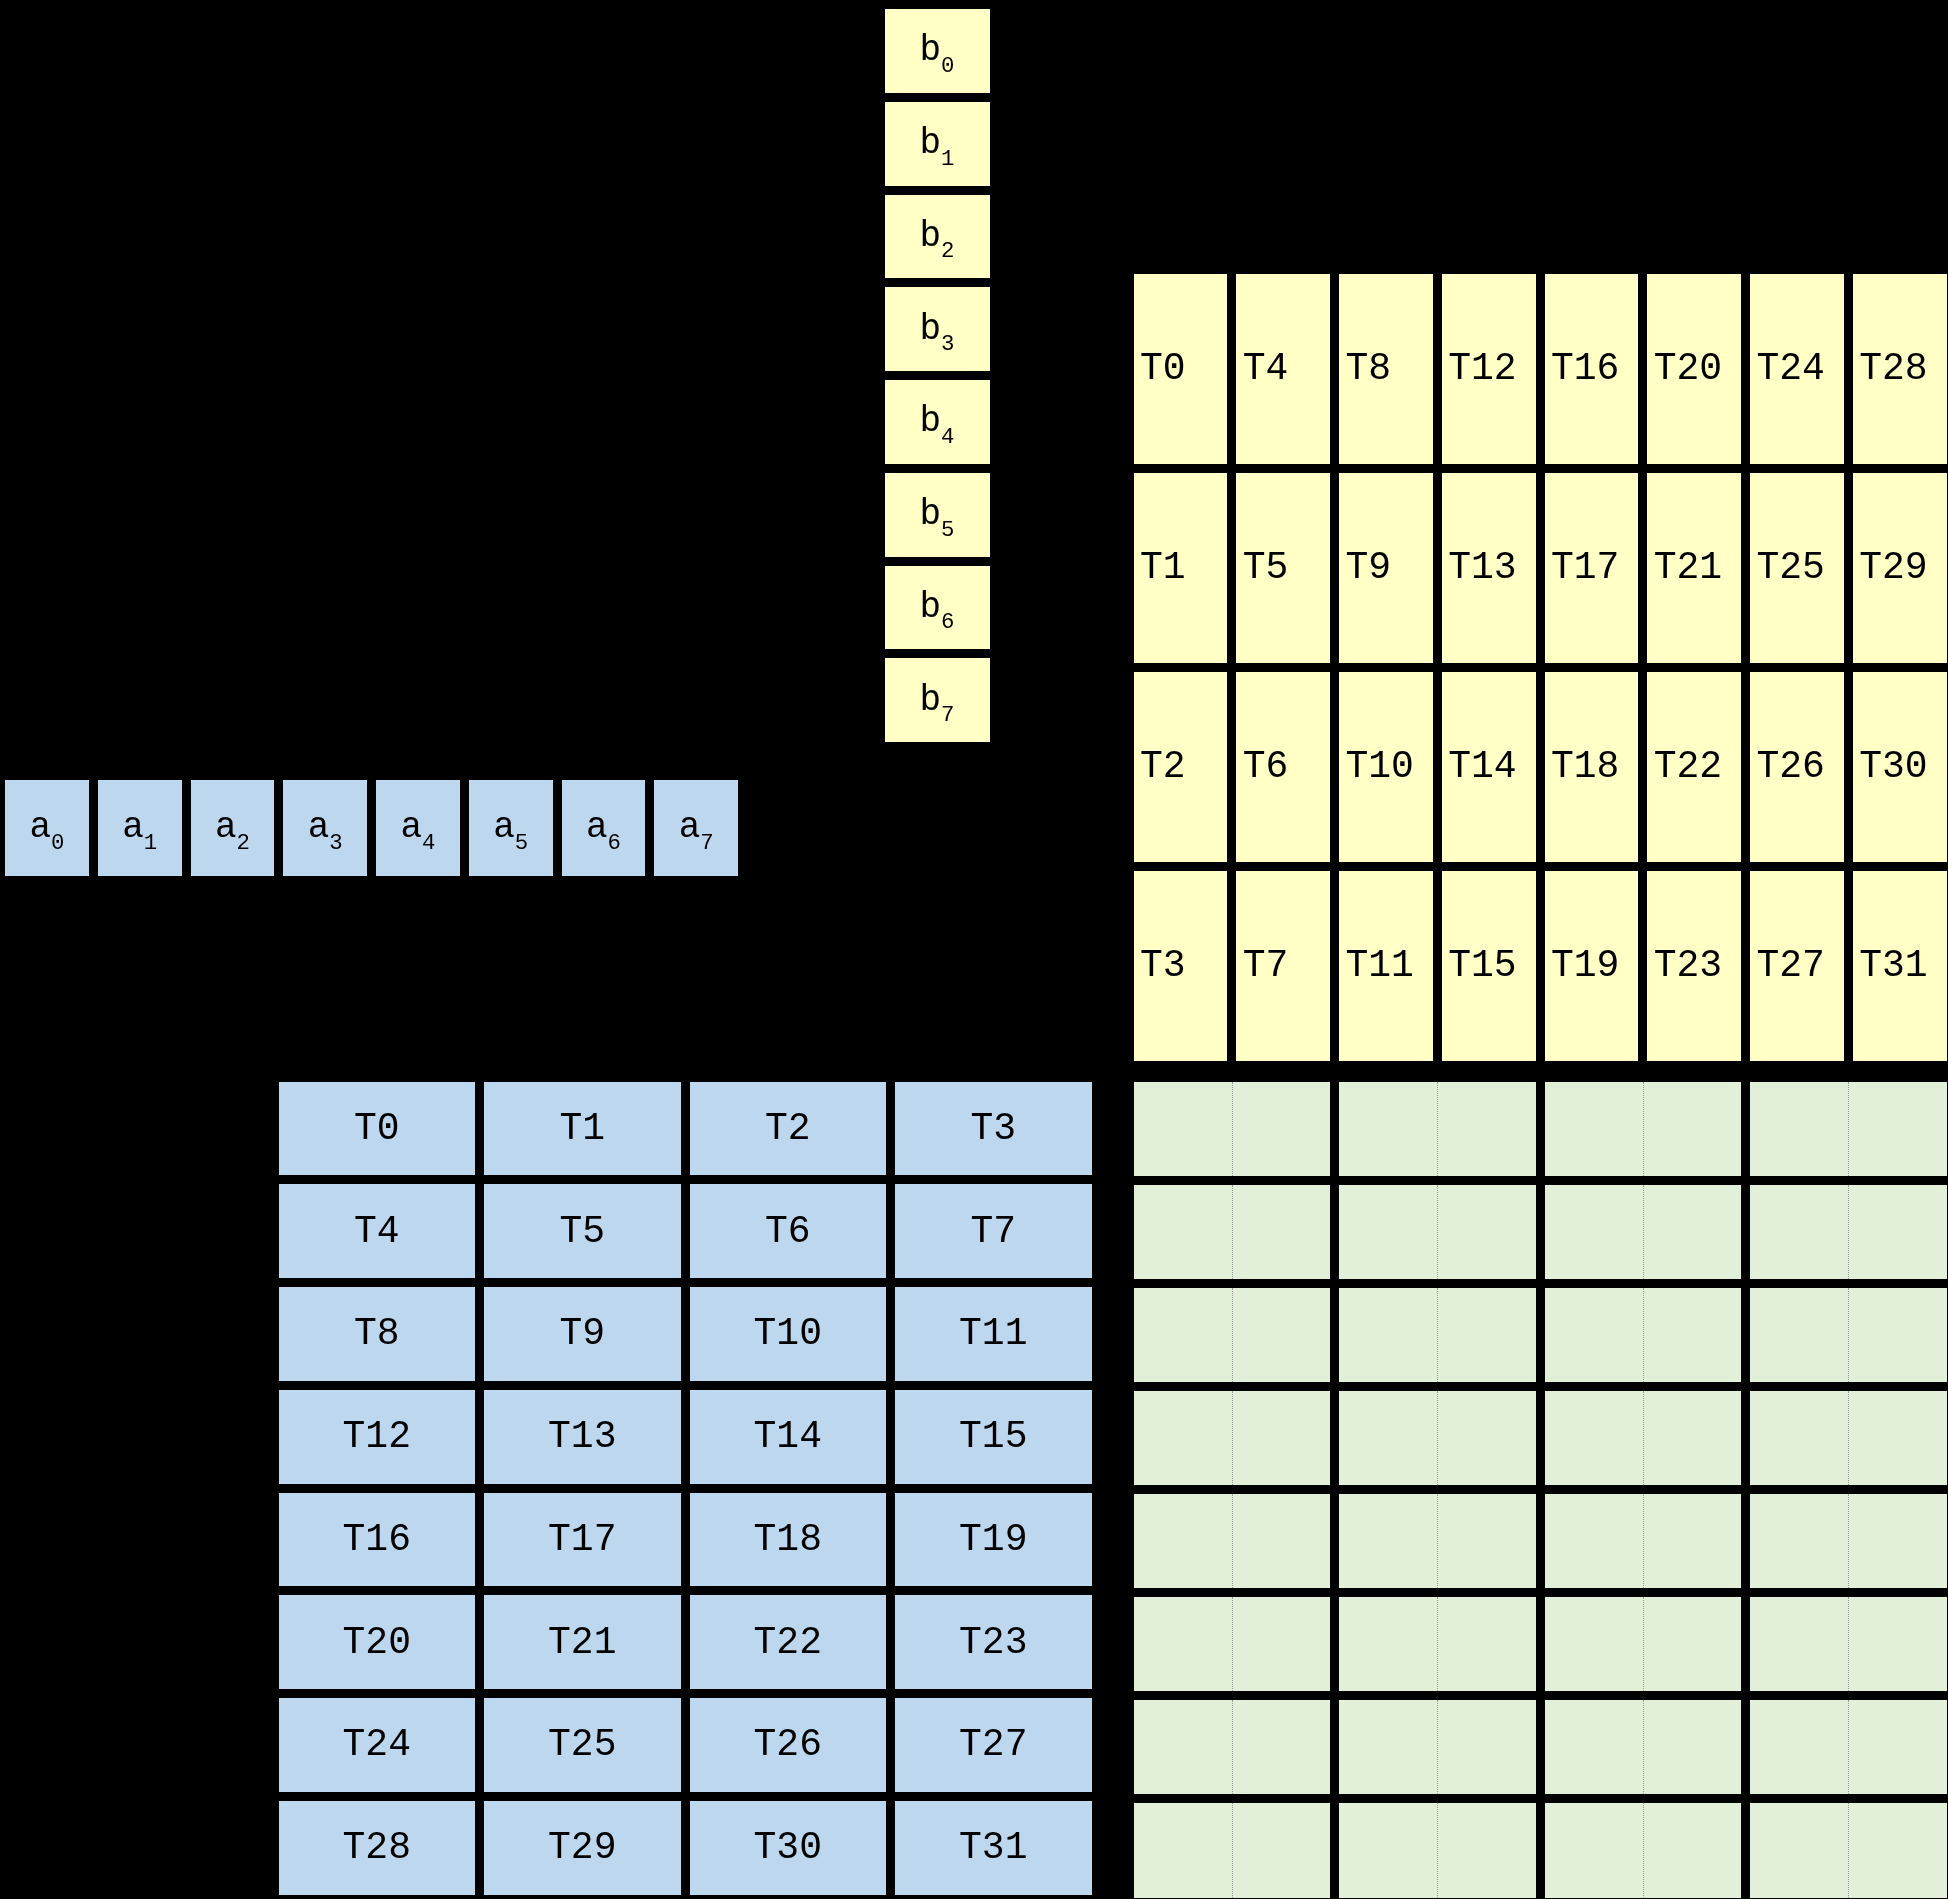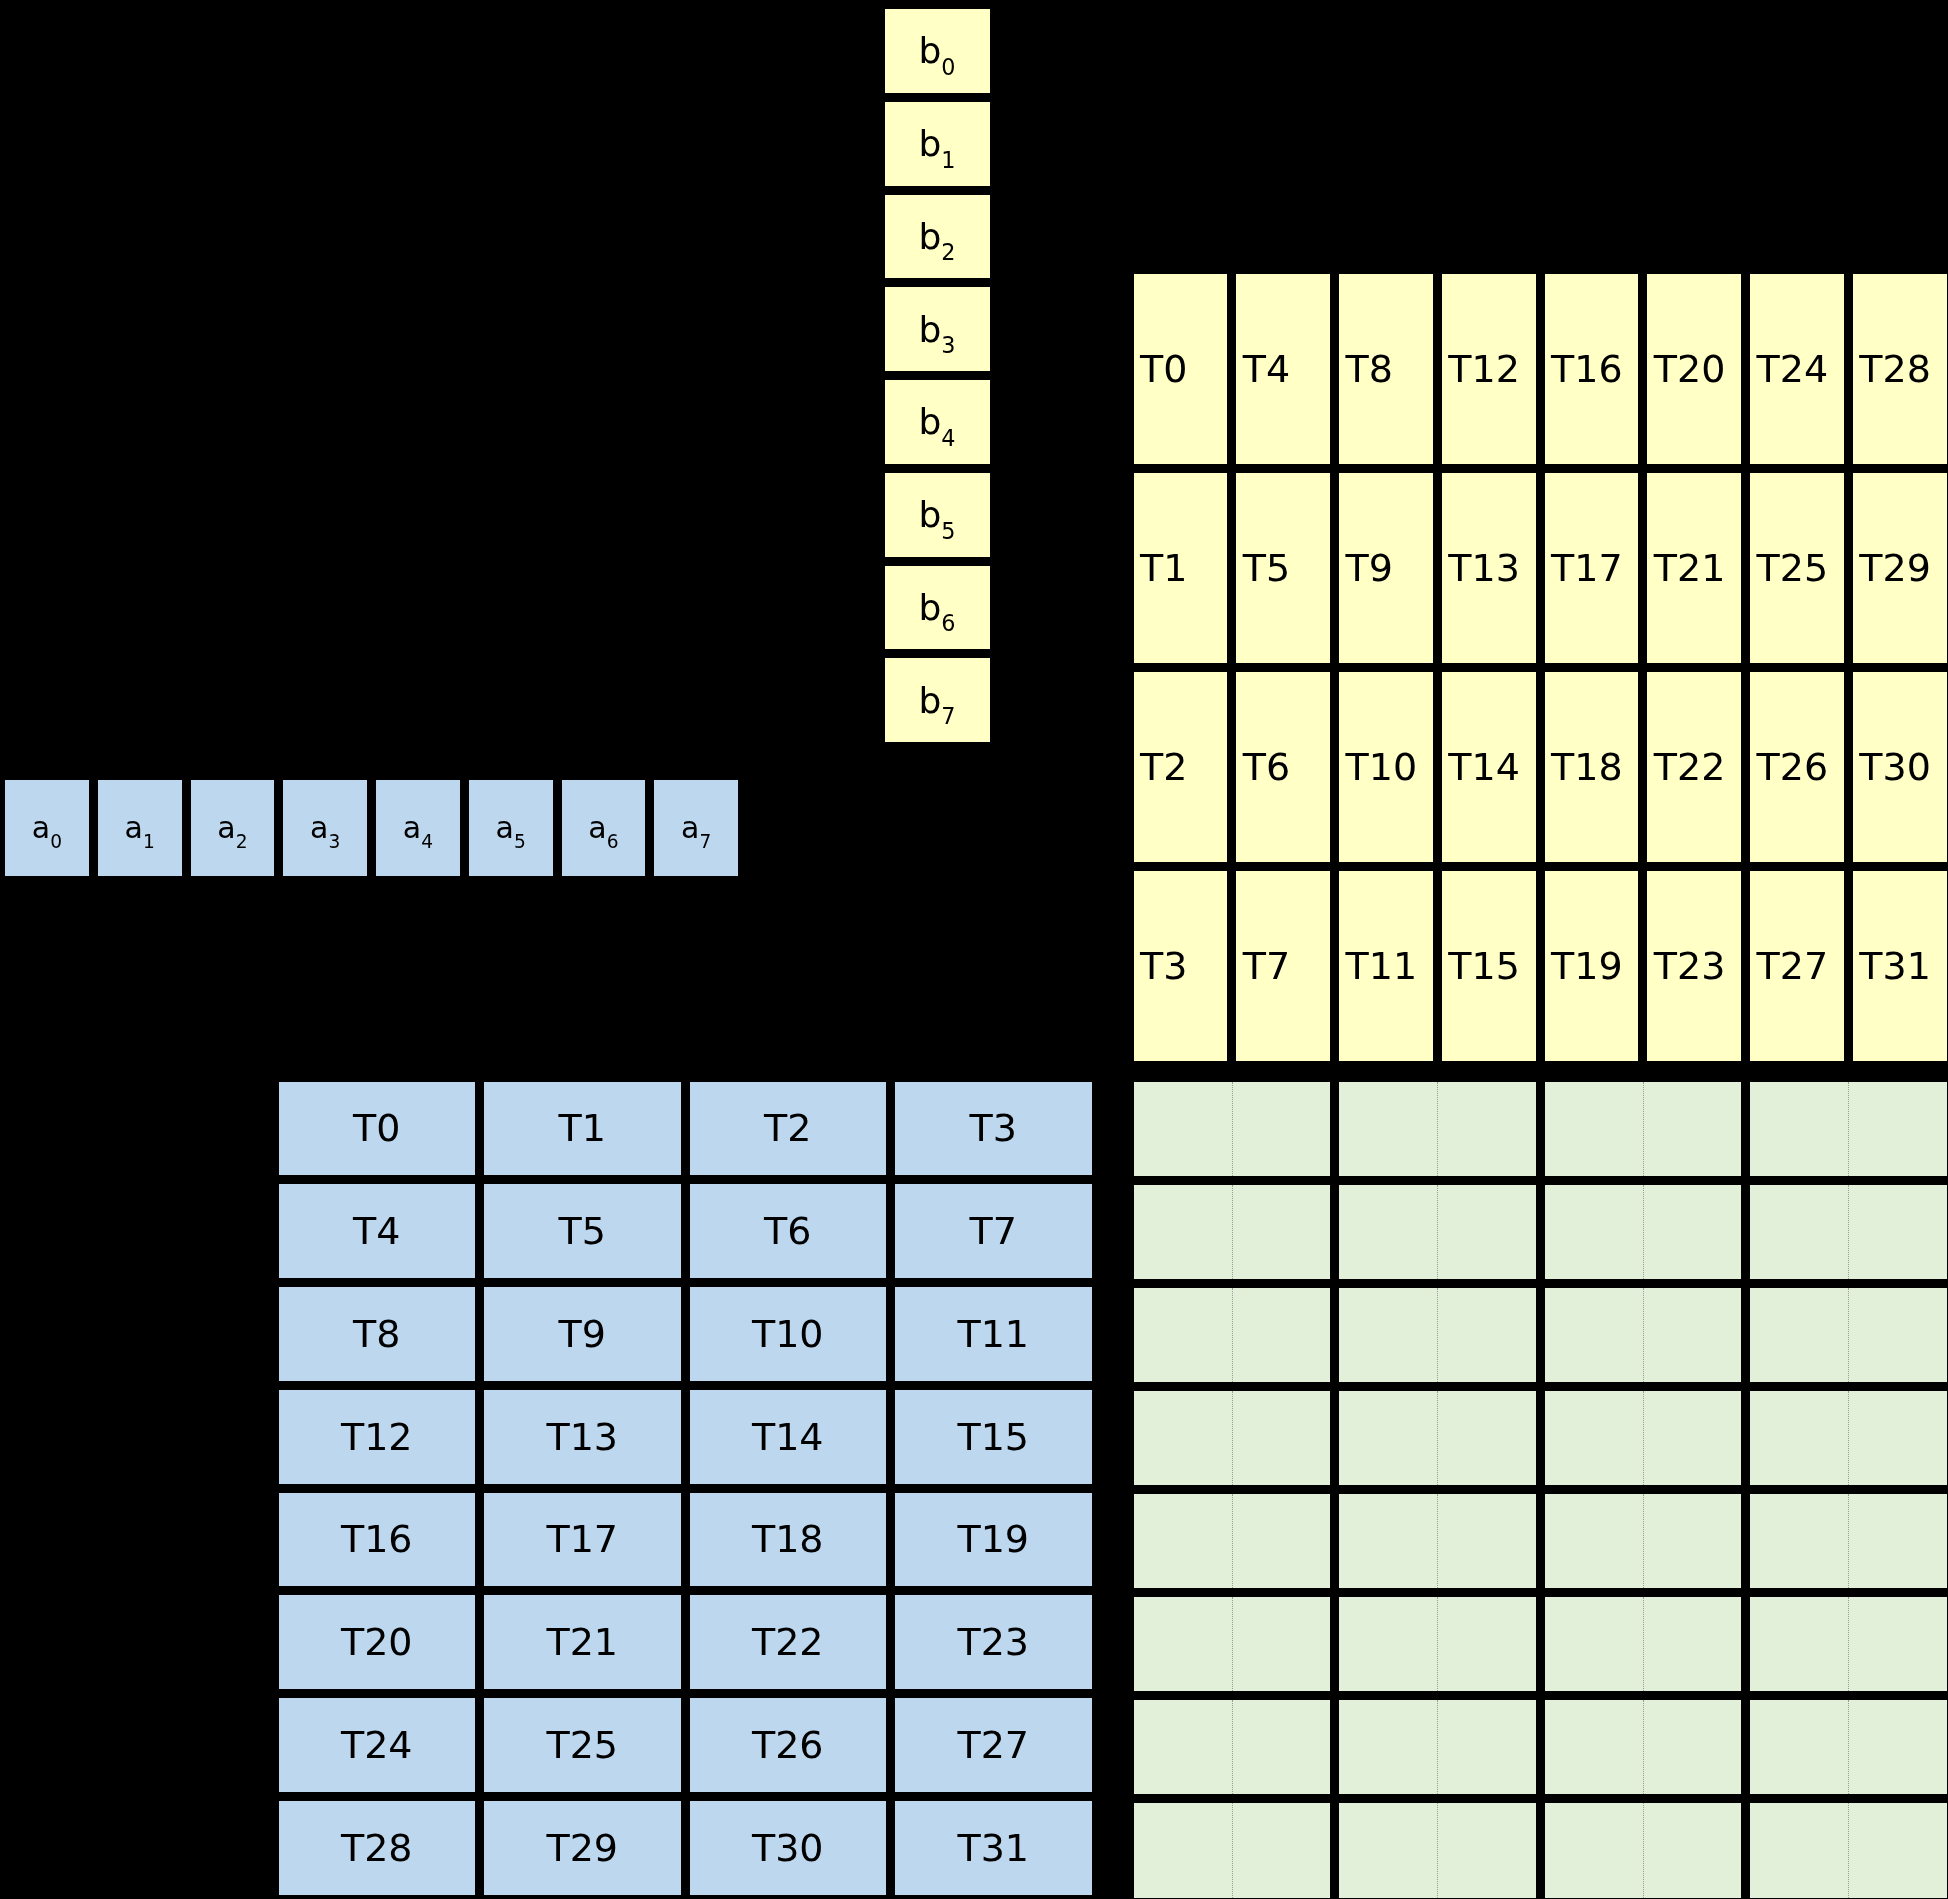--- a/index.html
+++ b/index.html
@@ -15,20 +15,21 @@
     font-family: "DejaVu Sans", "Liberation Sans", sans-serif;
     color: #000;
   }
   .grid {
     position: absolute;
     display: grid;
     background: #000;          
     gap: 9px;
     padding: 2.5px;
     box-sizing: border-box;
+    font-family: Liberation Mono, monospace;
   }
   .cell {
     display: flex;
     align-items: center;
     justify-content: center;
     box-sizing: border-box;
     overflow: hidden;
     white-space: nowrap;
   }
   .yellow { background: var(--yellow, #ffffc6); }
@@ -42,21 +43,21 @@
     grid-template-rows: repeat(8, 1fr);
   }
   #b-vector .cell { font-size: 36px; }
 
   
   #a-vector {
     left: 2.5px; top: 777px;
     width: 738px; height: 101px;
     grid-template-columns: repeat(8, 1fr);
   }
-  #a-vector .cell { font-size: 30px; }
+  #a-vector .cell { font-size: 36px; }
 
   sub {
     font-size: 0.62em;
     line-height: 0;
     position: relative;
     top: 0.15em;
   }
 
   
   #yellow-grid {

